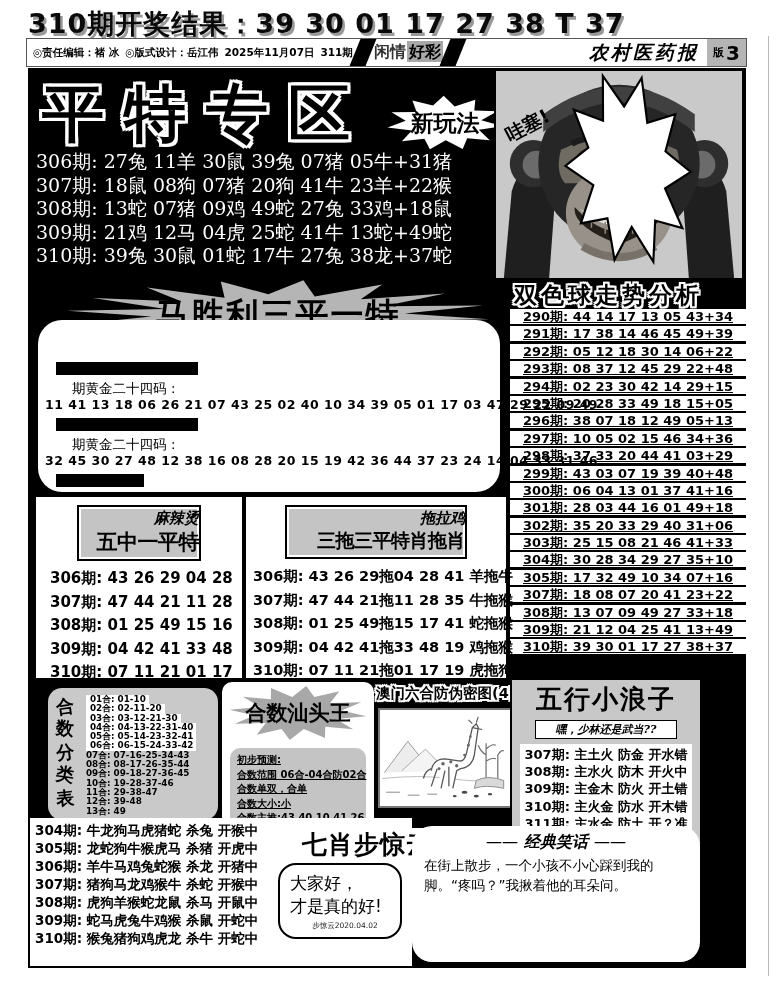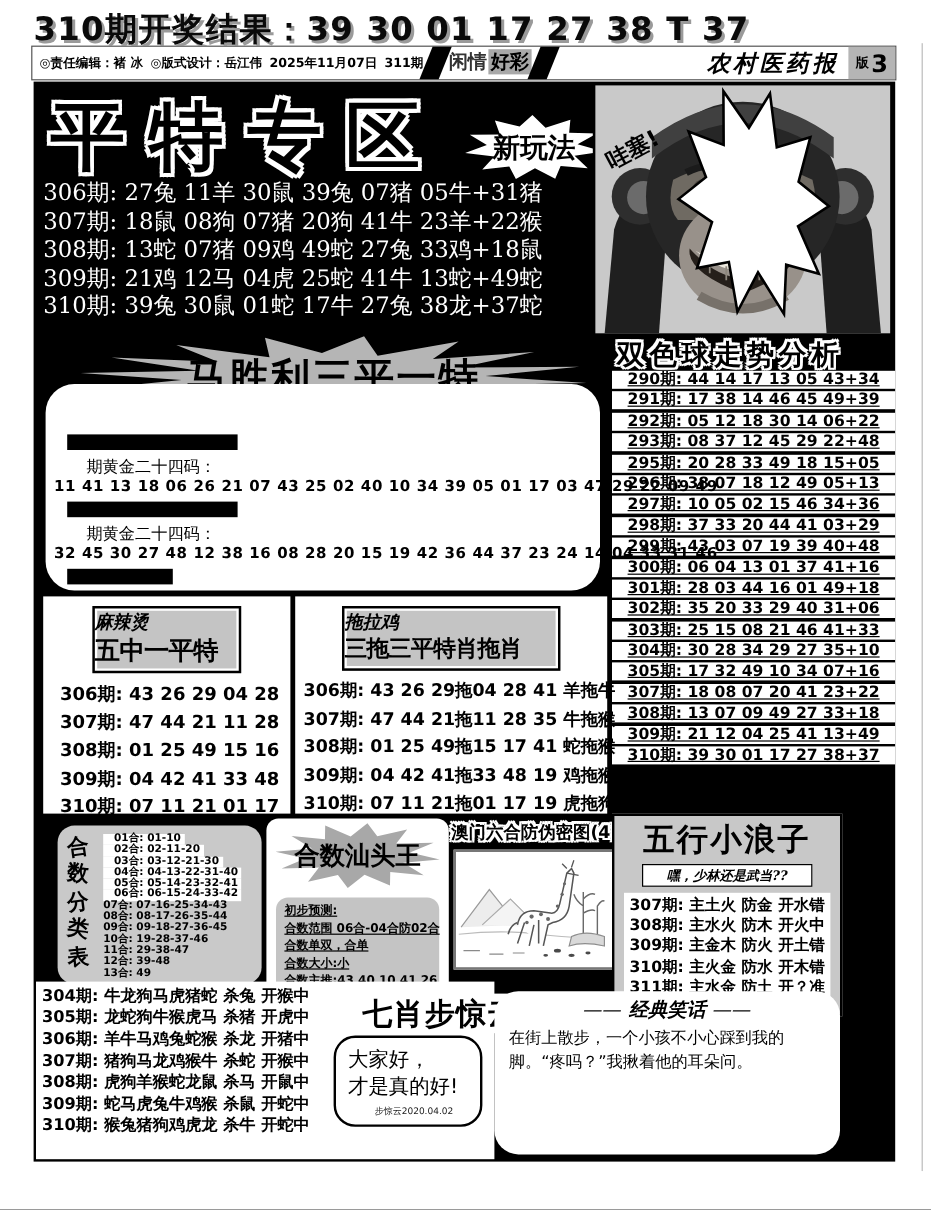--- a/index.html
+++ b/index.html
@@ -48,30 +48,30 @@
   
   .masheng{left:30px;top:210px;width:440px;height:74px;}
   .masheng .blabel{font-size:33px;letter-spacing:2px;}
   .goldbox{left:10px;top:252px;width:462px;height:172px;background:#fff;border-radius:24px;}
   .bar{position:absolute;background:#000;height:13px;}
   .goldlabel{position:absolute;font-family:"DejaVu Serif",serif;font-size:13.5px;white-space:nowrap;}
   .goldnums{position:absolute;font-size:12.5px;font-weight:700;letter-spacing:0.5px;white-space:nowrap;}
   
   .wbox{background:#fff;}
   .mheader{margin:8px auto 0;background:#c4c4c4;border:2px solid #000;
-           box-shadow:inset 0 0 0 2px #fff;text-align:left;padding:2px 0 3px;}
+           box-shadow:inset 0 0 0 2px #fff;text-align:right;padding:2px 0 3px;}
   .scriptname{font-family:"DejaVu Serif",serif;font-style:italic;font-weight:700;font-size:15px;}
   .mtitle{font-weight:900;letter-spacing:-0.5px;}
   .mrows{margin-top:6px;font-size:15px;font-weight:700;line-height:23.5px;white-space:nowrap;}
   
   .heshu{left:20px;top:620px;width:170px;height:132px;background:#c9c9c9;border-radius:14px;}
   .heshu-titlecol{position:absolute;left:8px;top:6px;width:26px;display:flex;flex-direction:column;}
   .heshu-titlecol div{font-size:18px;font-weight:900;font-family:"DejaVu Serif",serif;line-height:23px;}
   .heshu-rows{position:absolute;left:38px;top:7px;font-size:8.8px;font-weight:700;line-height:9.3px;}
-  .heshu-rows .hl{background:#fff;width:fit-content;padding:0 3px 0 9px;}
+  .heshu-rows .hl{background:#fff;width:fit-content;padding:0 3px 0 4px;}
   
   .king{left:194px;top:614px;width:152px;height:158px;background:#fff;border-radius:10px;}
   .king-burst{left:4px;top:2px;width:144px;height:58px;}
   .king-burst .blabel{font-size:21px;}
   .king-inner{position:absolute;left:8px;top:66px;width:136px;height:84px;background:#c4c4c4;
               border-radius:10px;padding:5px 0 0 7px;box-sizing:border-box;}
   .king-inner div{font-size:10px;font-weight:700;line-height:14.5px;white-space:nowrap;text-decoration:underline;}
   
   .macau-title{left:348px;top:616px;width:136px;font-size:14.5px;font-weight:900;white-space:nowrap;}
   .macau-img{left:350px;top:640px;width:130px;height:96px;background:#fff;border:2px solid #777;}
@@ -175,20 +175,21 @@
         <div class="blabel"><span>哇塞!</span></div>
       </div>
     </div>
 
     <div class="abs ssq-title outline-w2">双色球走势分析</div>
     <div class="abs ssq-rows">
       <div class="ssq-row">290期: 44 14 17 13 05 43+34</div>
       <div class="ssq-row">291期: 17 38 14 46 45 49+39</div>
       <div class="ssq-row">292期: 05 12 18 30 14 06+22</div>
       <div class="ssq-row">293期: 08 37 12 45 29 22+48</div>
+      <div class="ssq-row">294期: 02 23 30 42 14 29+15</div>
       <div class="ssq-row">295期: 20 28 33 49 18 15+05</div>
       <div class="ssq-row">296期: 38 07 18 12 49 05+13</div>
       <div class="ssq-row">297期: 10 05 02 15 46 34+36</div>
       <div class="ssq-row">298期: 37 33 20 44 41 03+29</div>
       <div class="ssq-row">299期: 43 03 07 19 39 40+48</div>
       <div class="ssq-row">300期: 06 04 13 01 37 41+16</div>
       <div class="ssq-row">301期: 28 03 44 16 01 49+18</div>
       <div class="ssq-row">302期: 35 20 33 29 40 31+06</div>
       <div class="ssq-row">303期: 25 15 08 21 46 41+33</div>
       <div class="ssq-row">304期: 30 28 34 29 27 35+10</div>

